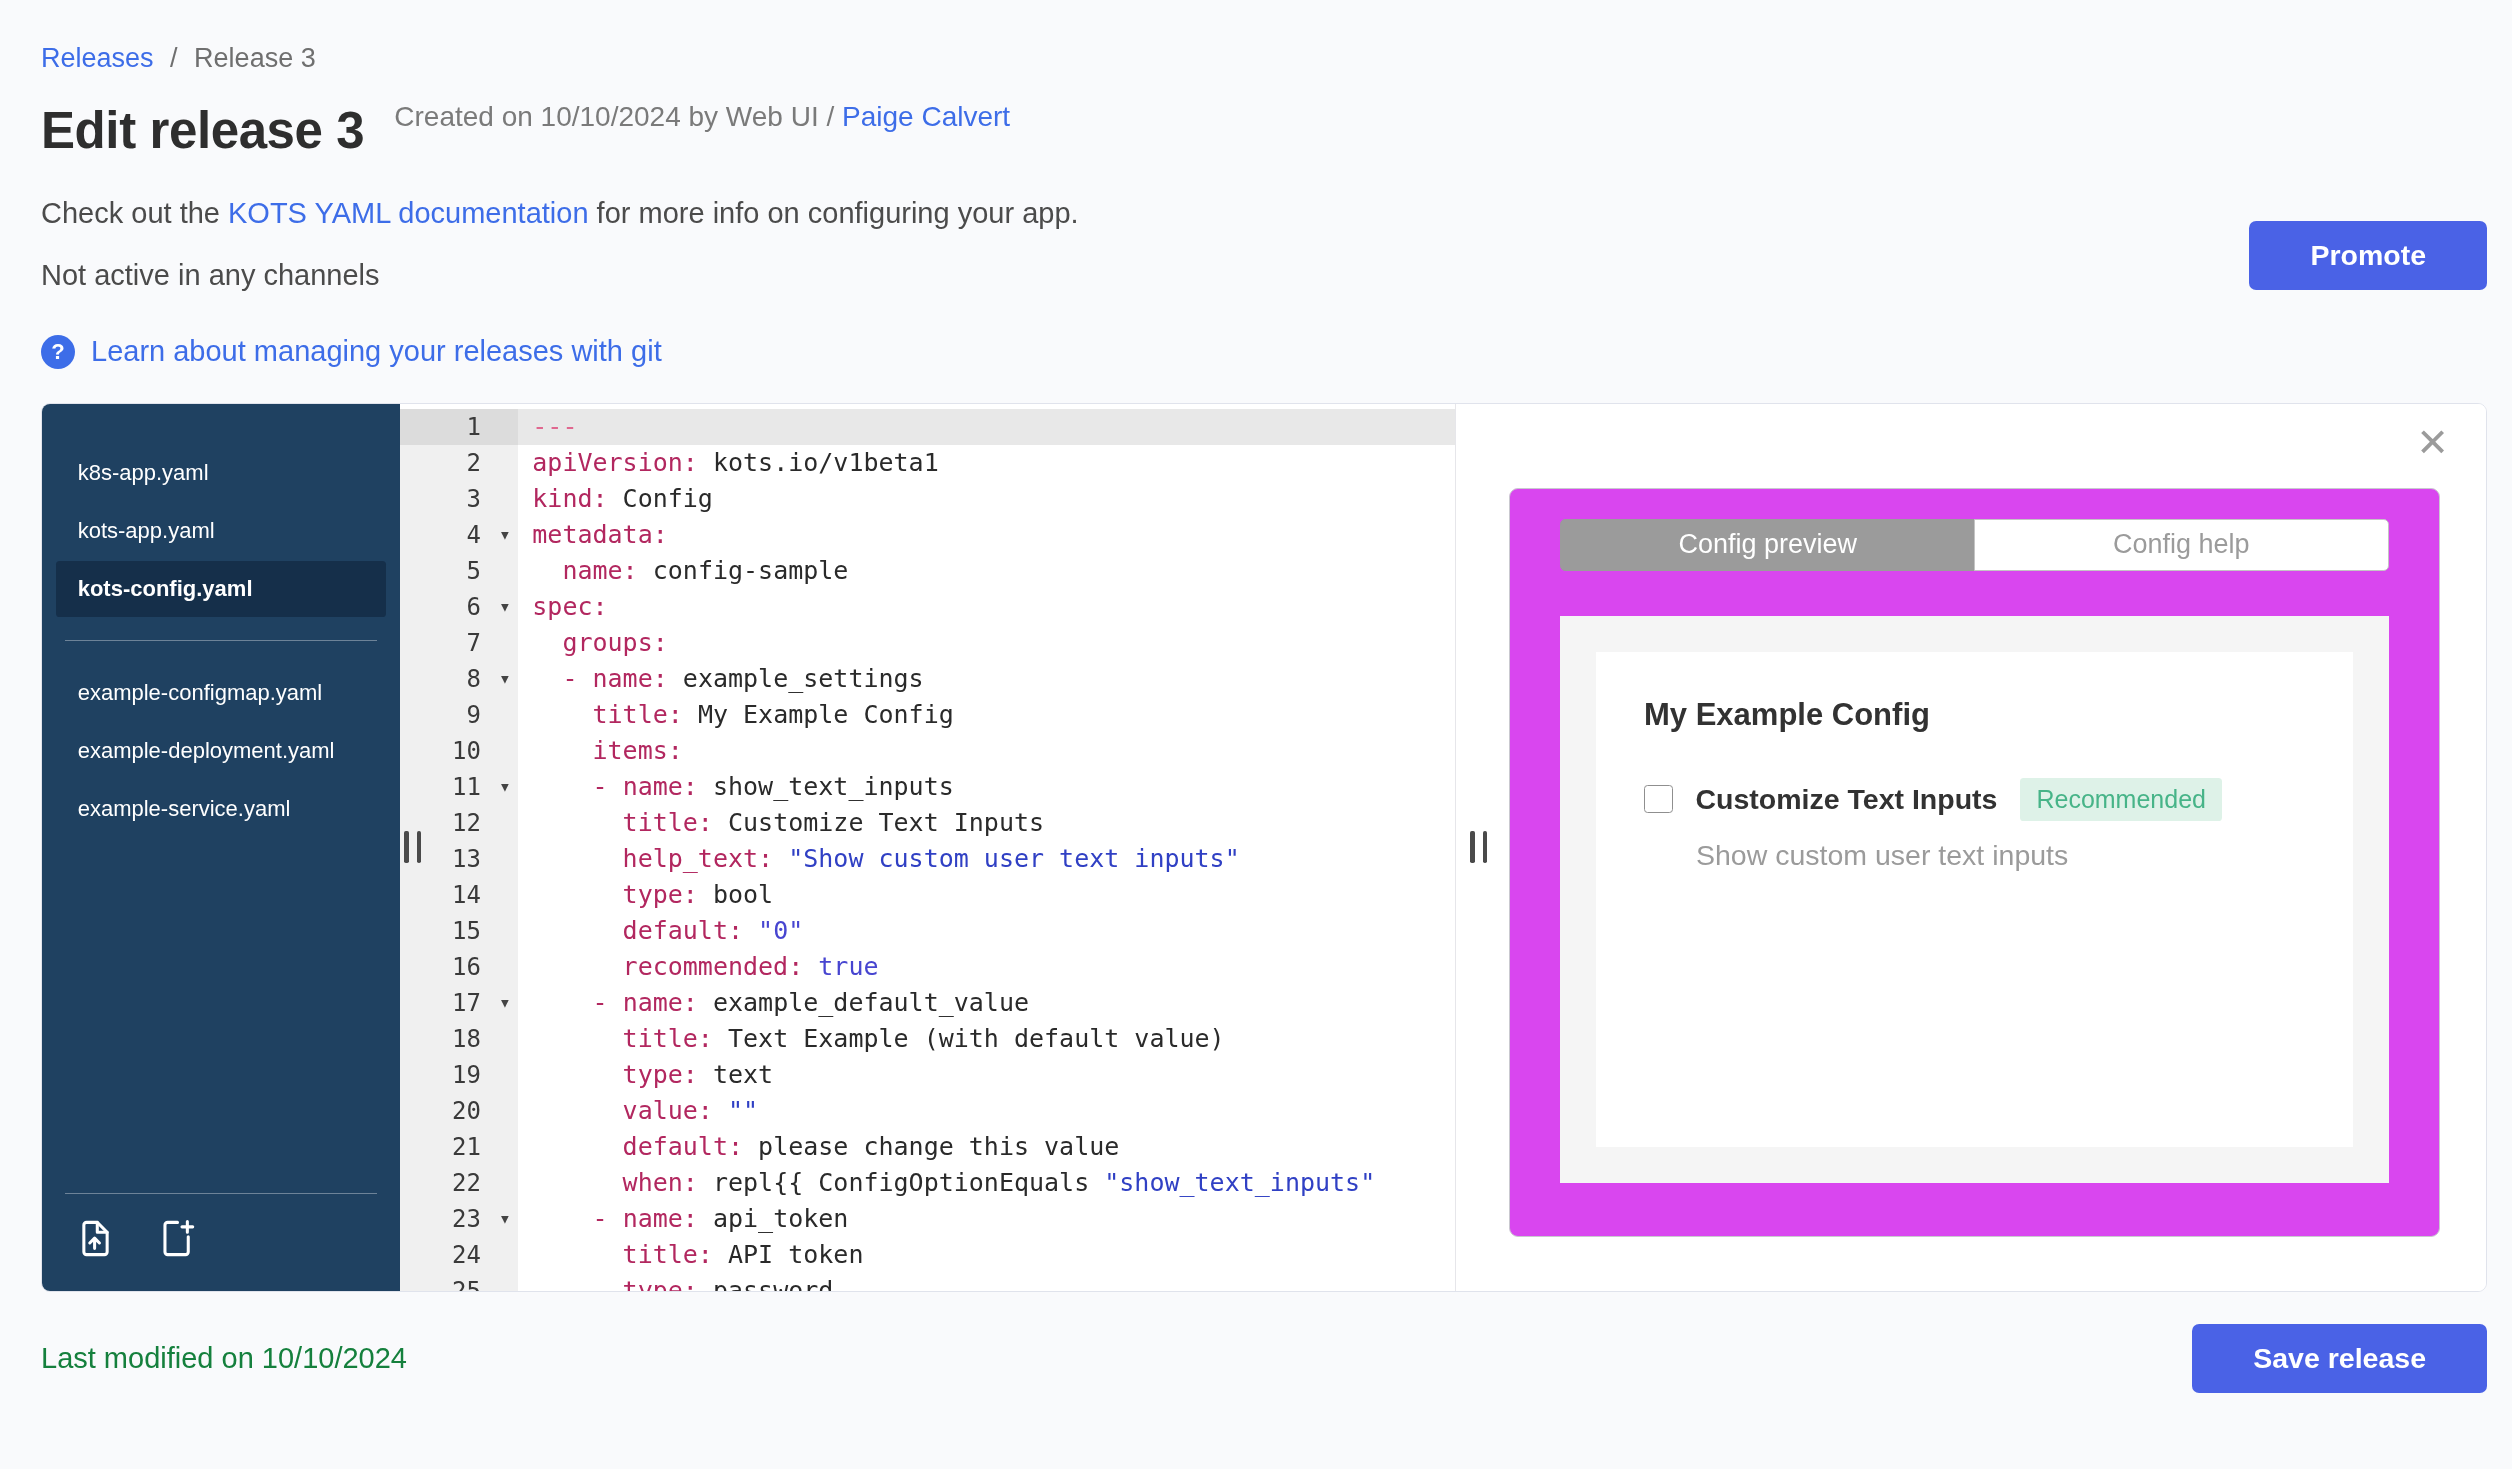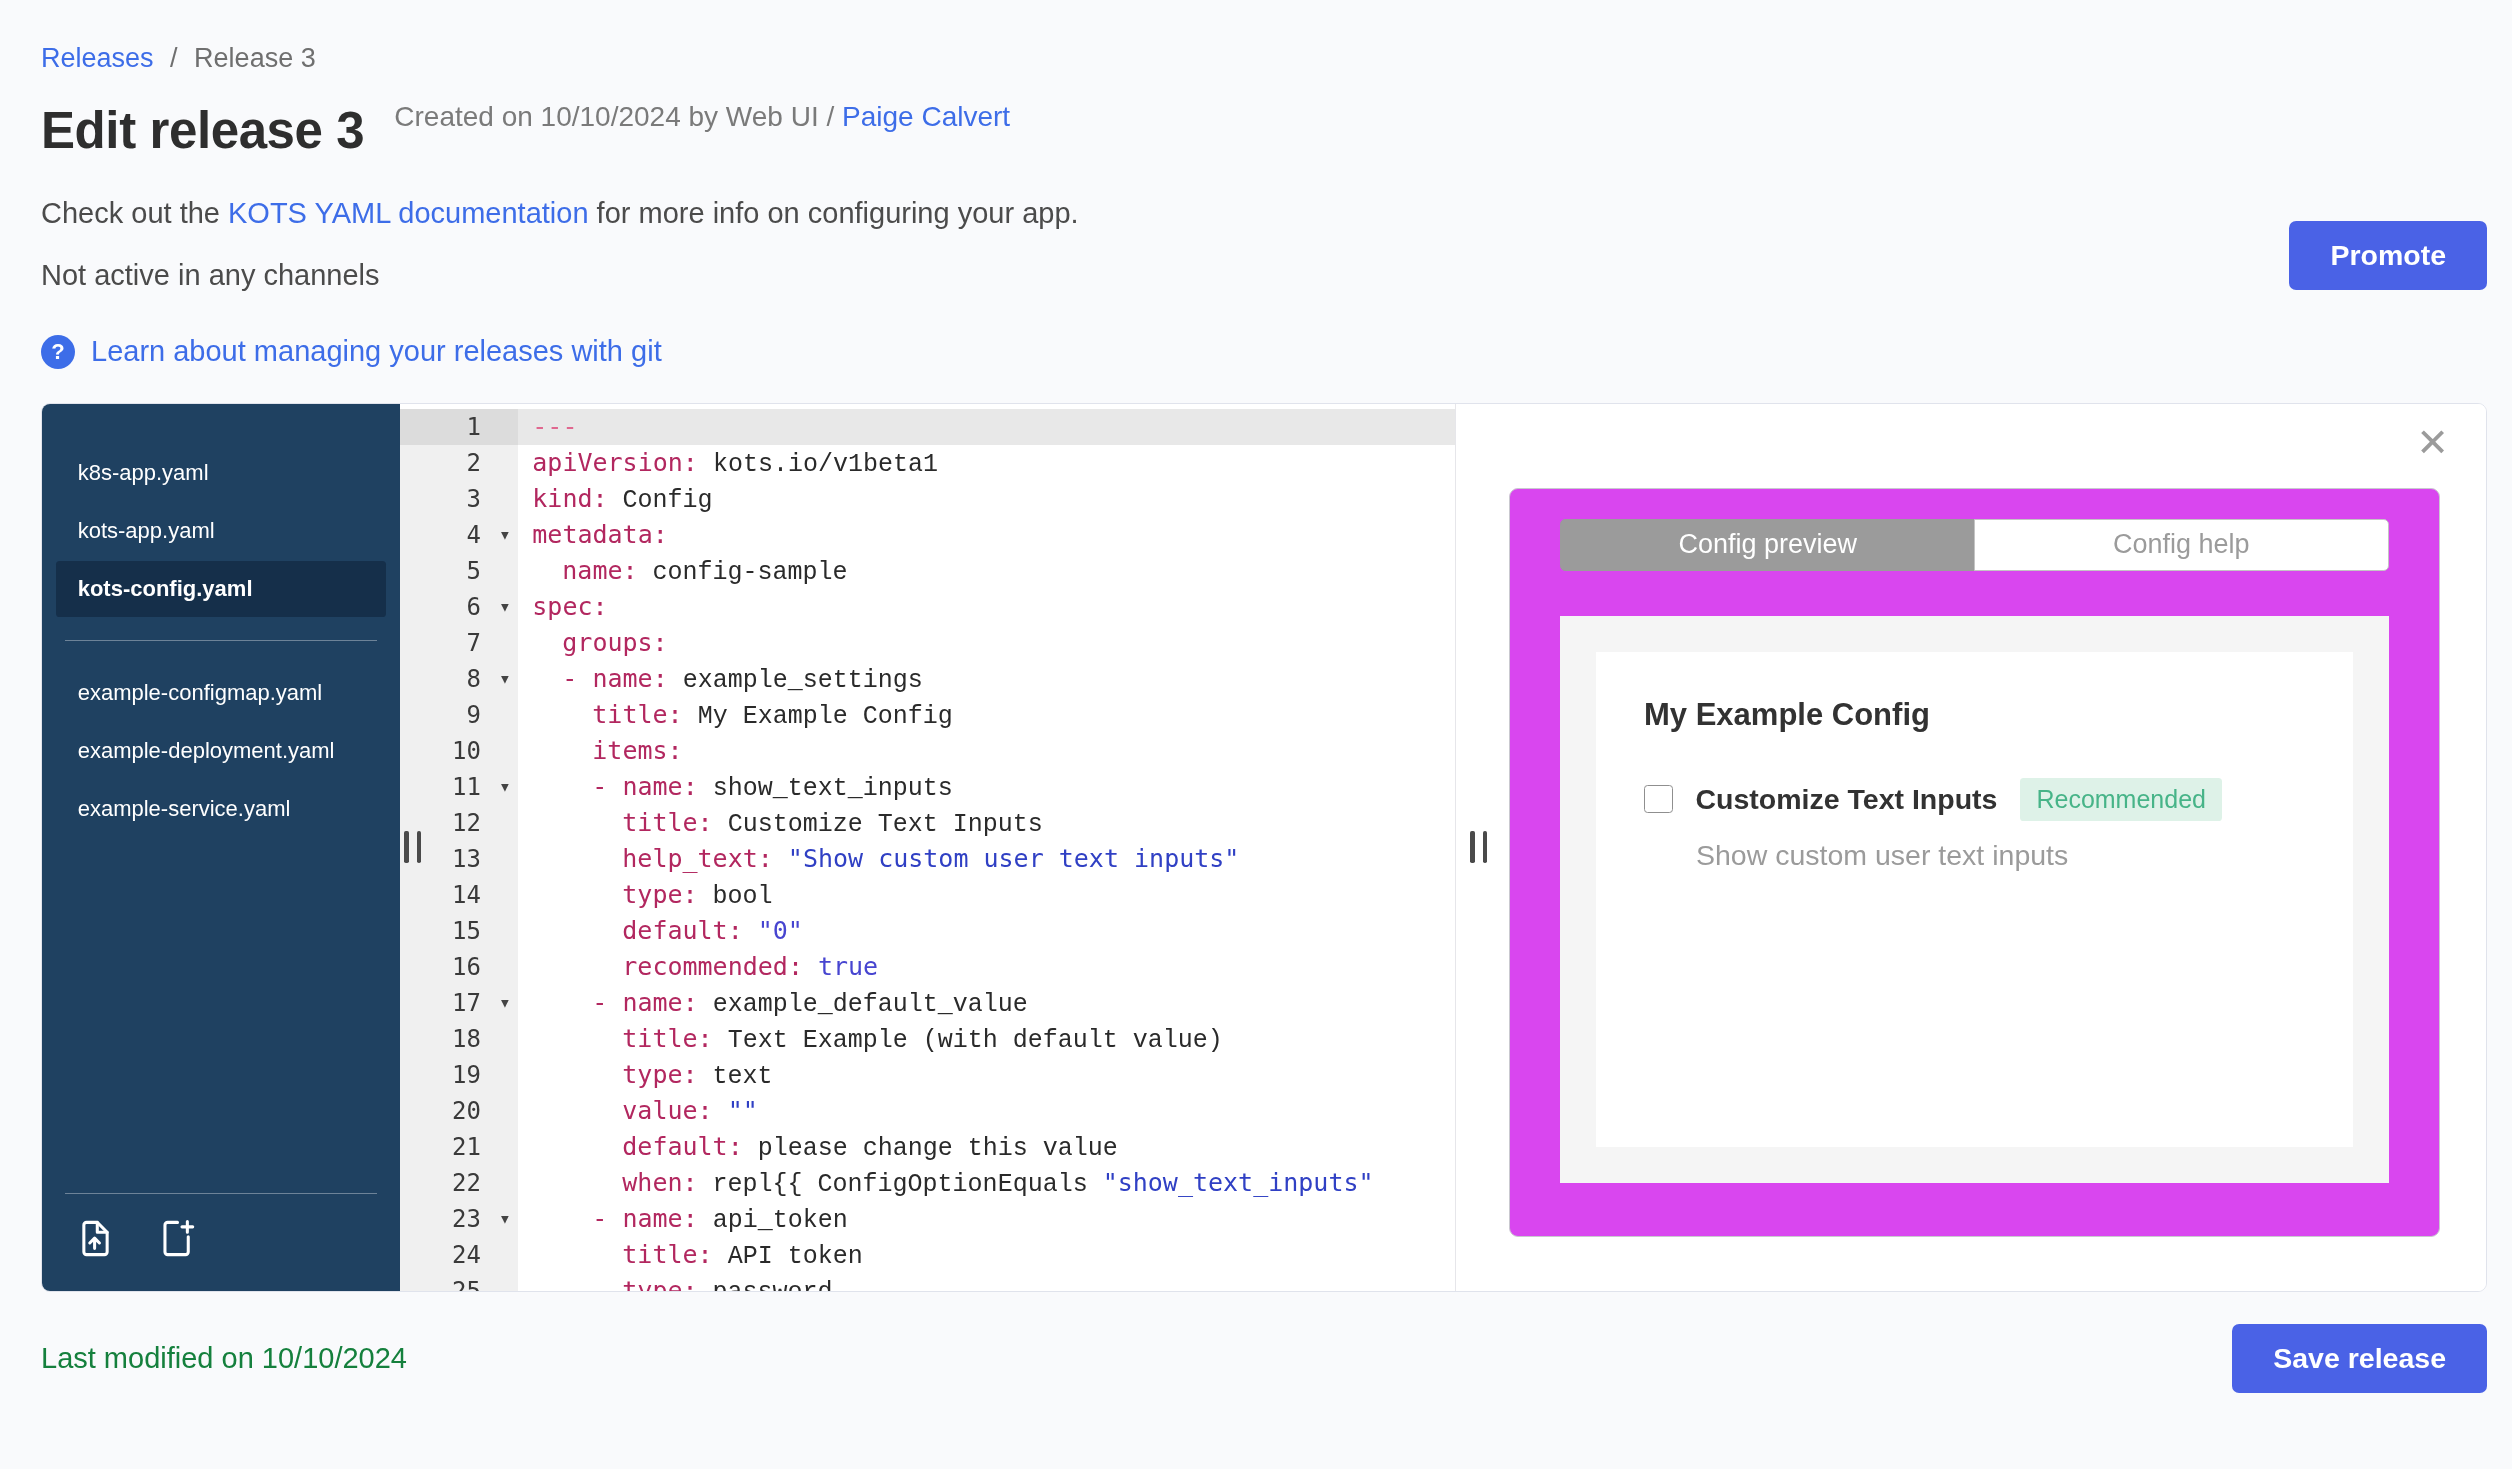--- a/index.html
+++ b/index.html
@@ -31,21 +31,21 @@
   .help-circle {
     width: 34px; height: 34px; border-radius: 50%;
     background: #3d6de8; color: #fff; font-size: 22px; font-weight: 700;
     display: flex; align-items: center; justify-content: center; flex: none;
   }
   .git-link { font-size: 29px; color: #3d6de8; cursor: pointer; }
 
   .btn-primary {
     background: #4a62e6; color: #fff; border: none; border-radius: 7.1px;
     font-family: inherit; font-size: 28.5px; font-weight: 700;
-    padding: 18px 41px; cursor: pointer;
+    padding: 18px 61px; cursor: pointer;
   }
   .promote-btn { position: absolute; top: 221px; right: 25px; }
 
   
   .workspace {
     position: relative; margin-top: 34px; height: 889px;
     display: flex; background: #fff;
     border: 1.8px solid #e0e3ec; border-radius: 9px; overflow: hidden;
   }
 
@@ -84,21 +84,21 @@
     font-family: "DejaVu Sans Mono", monospace; font-size: 25px; line-height: 36px;
     padding-left: 14.3px; color: #2a2a2a;
   }
   .code-row.active { background: #e8e8e8; }
   .code-row.active .gutter-cell { background: #dcdcdc; }
   .tok-doc { color: #e0688f; }
   .tok-k  { color: #b2275f; }
   .tok-d  { color: #b2275f; }
   .tok-s  { color: #3040c4; }
   .tok-b  { color: #4745d0; }
-  .tok-t  { color: #2a2a2a; font-family: Liberation Mono, monospace; }
+  .tok-t  { color: #2a2a2a; }
 
   
   .resize-handle {
     position: absolute; top: 50%; transform: translateY(-50%);
     display: flex; gap: 8px; cursor: col-resize; z-index: 6;
   }
   .resize-handle i { display: block; width: 4.5px; height: 32px; background: #4a4a4a; border-radius: 1.8px; }
   .resize-handle.left { left: 362px; }
 
   

